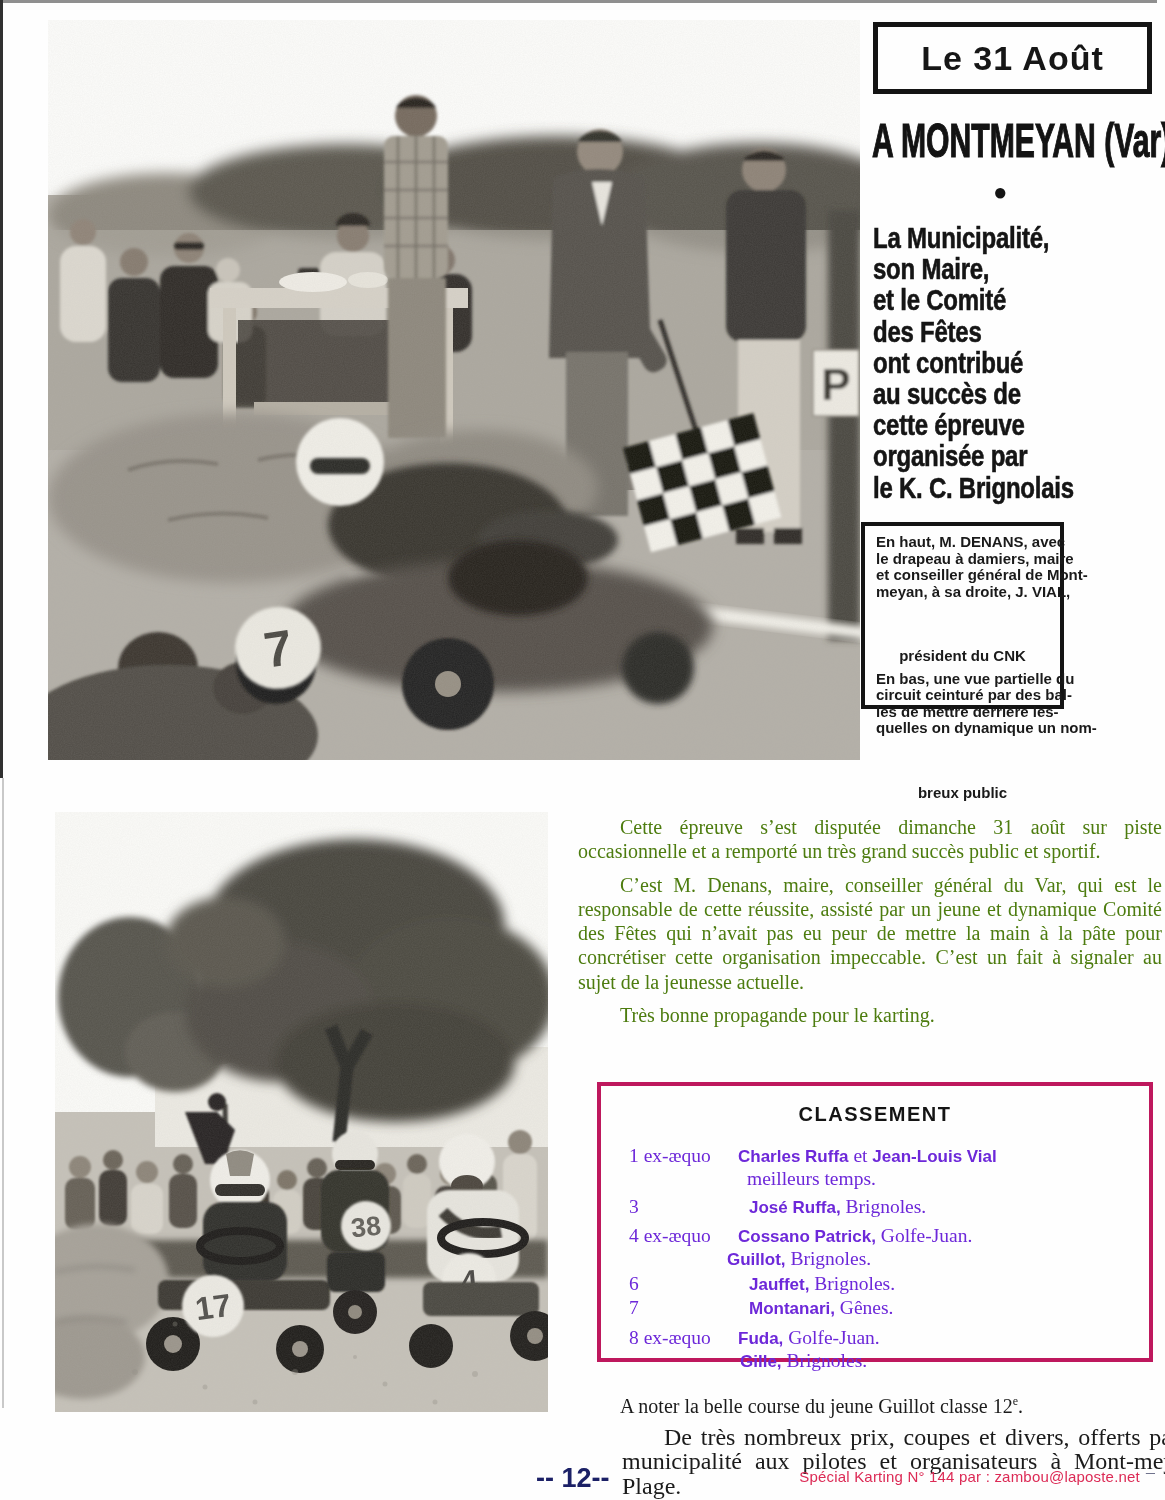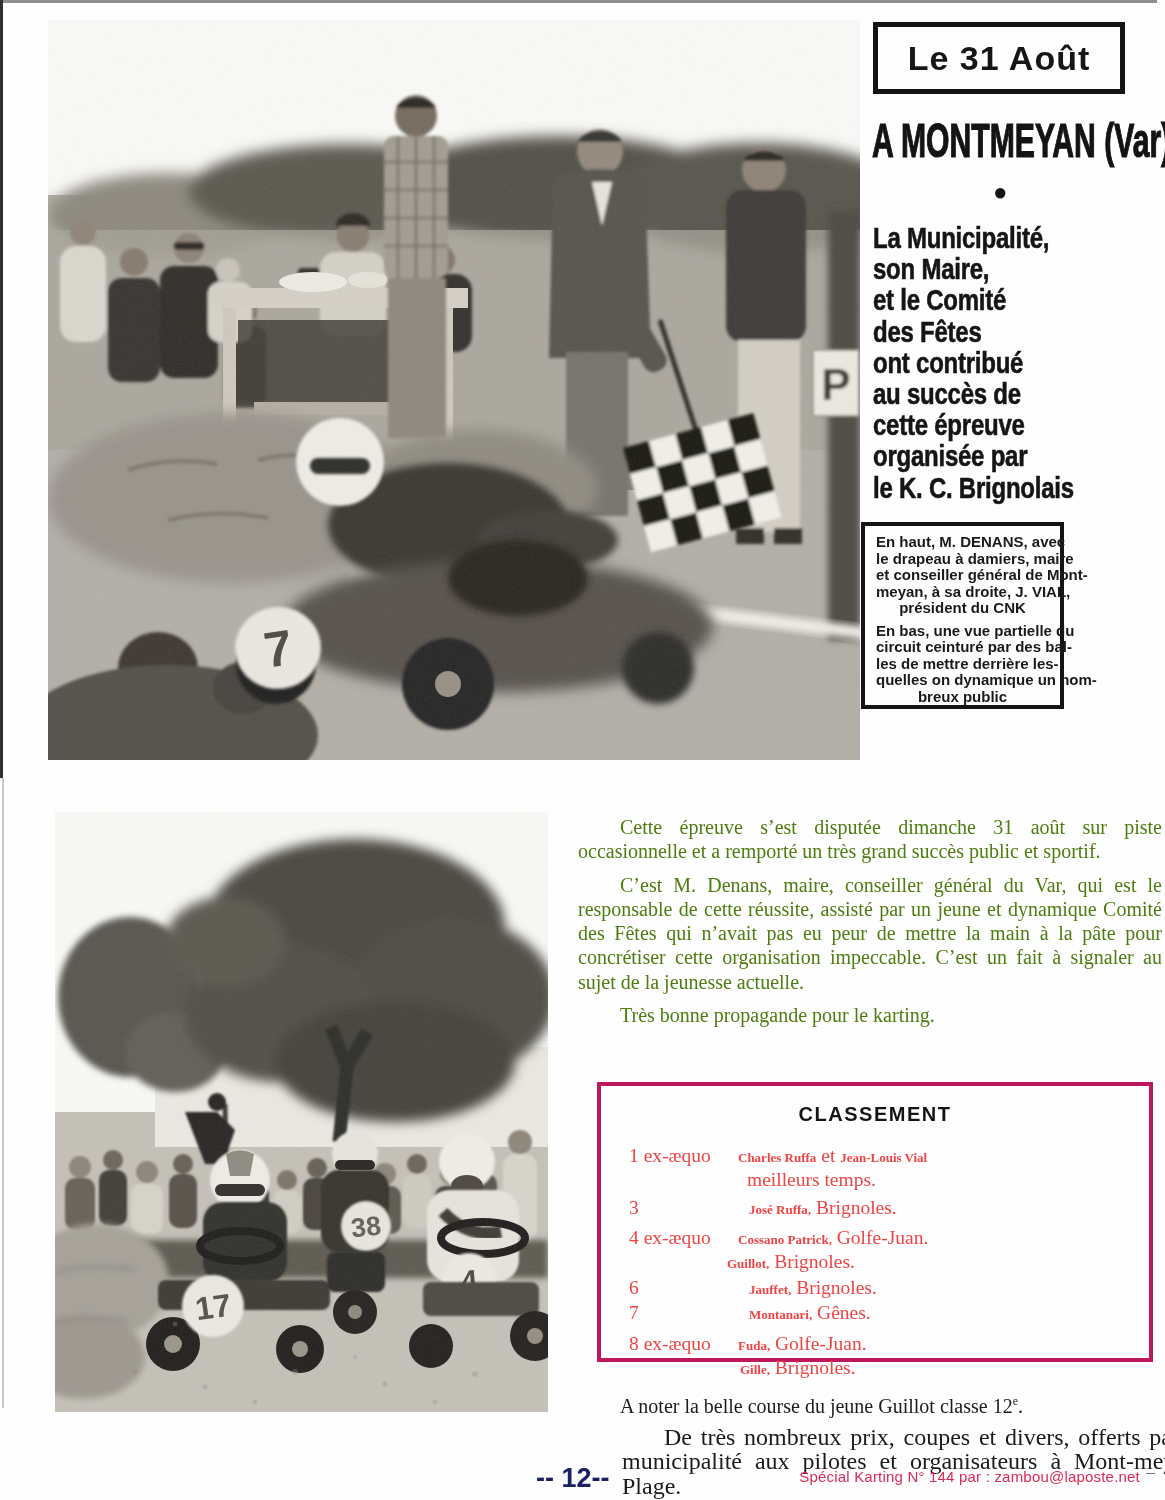--- a/index.html
+++ b/index.html
@@ -7,55 +7,55 @@
   .serif{font-family:"Liberation Serif",serif;}
   #page{position:relative;width:1165px;height:1500px;background:#fefefe;overflow:hidden;color:#141414;}
   .abs{position:absolute;}
 
   
   #edge-top{left:0;top:0;width:1157px;height:3px;background:#8f8f8f;}
   #edge-left-dark{left:0;top:0;width:3px;height:778px;background:#303030;}
   #edge-left-light{left:2px;top:778px;width:2px;height:630px;background:#c9c9c9;}
 
   
-  #date-box{left:873px;top:22px;width:252px;height:72px;border:5px solid #141414;box-sizing:border-box;
+  #date-box{left:873px;top:22px;width:279px;height:72px;border:5px solid #141414;box-sizing:border-box;
             display:flex;align-items:center;justify-content:center;}
   #date-box span{font-weight:700;font-size:34px;letter-spacing:1px;color:#161616;}
   #location-heading{left:872px;top:112px;width:460px;height:56px;}
   #location-heading .inner{transform:scaleX(0.615);transform-origin:0 0;white-space:nowrap;
        font-weight:700;font-size:49px;letter-spacing:0px;color:#131313;-webkit-text-stroke:1.2px #131313;}
   #section-bullet{left:993px;top:178px;font-size:24px;color:#141414;}
   #lead-heading{left:873px;top:222px;width:360px;}
   #lead-heading .inner{transform:scaleX(0.80);transform-origin:0 0;}
   .lead-line{font-weight:700;font-size:30px;line-height:31.2px;white-space:nowrap;color:#151515;
              -webkit-text-stroke:0.6px #151515;letter-spacing:-0.3px;}
 
   #caption-box{left:861px;top:522px;width:203px;height:187px;border:4px solid #141414;box-sizing:border-box;
                padding:8px 11px 0 11px;}
   .cap-para{margin:0 0 6px 0;}
   .cap-line{font-weight:700;font-size:15px;line-height:16.5px;color:#1a1a1a;
             text-align:justify;text-align-last:justify;white-space:nowrap;}
-  .cap-line.cap-last{text-align-last:center;}
+  .cap-line.cap-last{text-align-last:center;margin-top:48px;}
 
   
   #article-col{left:578px;top:815px;width:584px;}
   .body-p{margin:0 0 9px 0;font-size:20px;line-height:24.3px;text-align:justify;text-indent:42px;color:#4d7c0f;}
 
   #classement-box{left:597px;top:1082px;width:556px;height:280px;border:4px solid #be185d;box-sizing:border-box;}
   #classement-title{margin-top:17px;text-align:center;font-weight:700;font-size:20px;letter-spacing:1.5px;color:#141414;}
-  #classement-rows{margin-top:19px;font-size:19.5px;line-height:22px;color:#ef4444;}
+  #classement-rows{margin-top:19px;font-size:19.5px;line-height:22px;color:#6d28d9;}
   .c-row{position:relative;padding-left:137px;}
   .c-rank{position:absolute;left:28px;top:0;white-space:nowrap;}
   .c-names{display:block;}
   .c-names.indent{margin-left:11px;}
   .c-l2{display:block;}
   .l2-center{margin-left:9px;}
   .l2-out{margin-left:-11px;}
   .l2-in{margin-left:2px;}
-  .nm{font-family:Liberation Serif, serif;font-weight:700;font-size:13px;}
+  .nm{font-family:Liberation Sans, sans-serif;font-weight:700;font-size:17px;}
   .c-row:nth-child(1){margin-bottom:6px;}
   .c-row:nth-child(2){margin-bottom:6px;}
   .c-row:nth-child(3){margin-bottom:2px;}
   .c-row:nth-child(4){margin-bottom:1px;}
   .c-row:nth-child(5){margin-bottom:7px;}
 
   #note-p{left:578px;top:1369px;width:584px;font-size:20px;line-height:24.3px;text-indent:42px;color:#1b1b1b;}
   #note-p sup{font-size:12px;}
   #closing-p{left:578px;top:1401px;width:584px;font-size:24px;line-height:24.3px;text-align:justify;text-indent:42px;color:#1b1b1b;margin-left:44px;}
 

